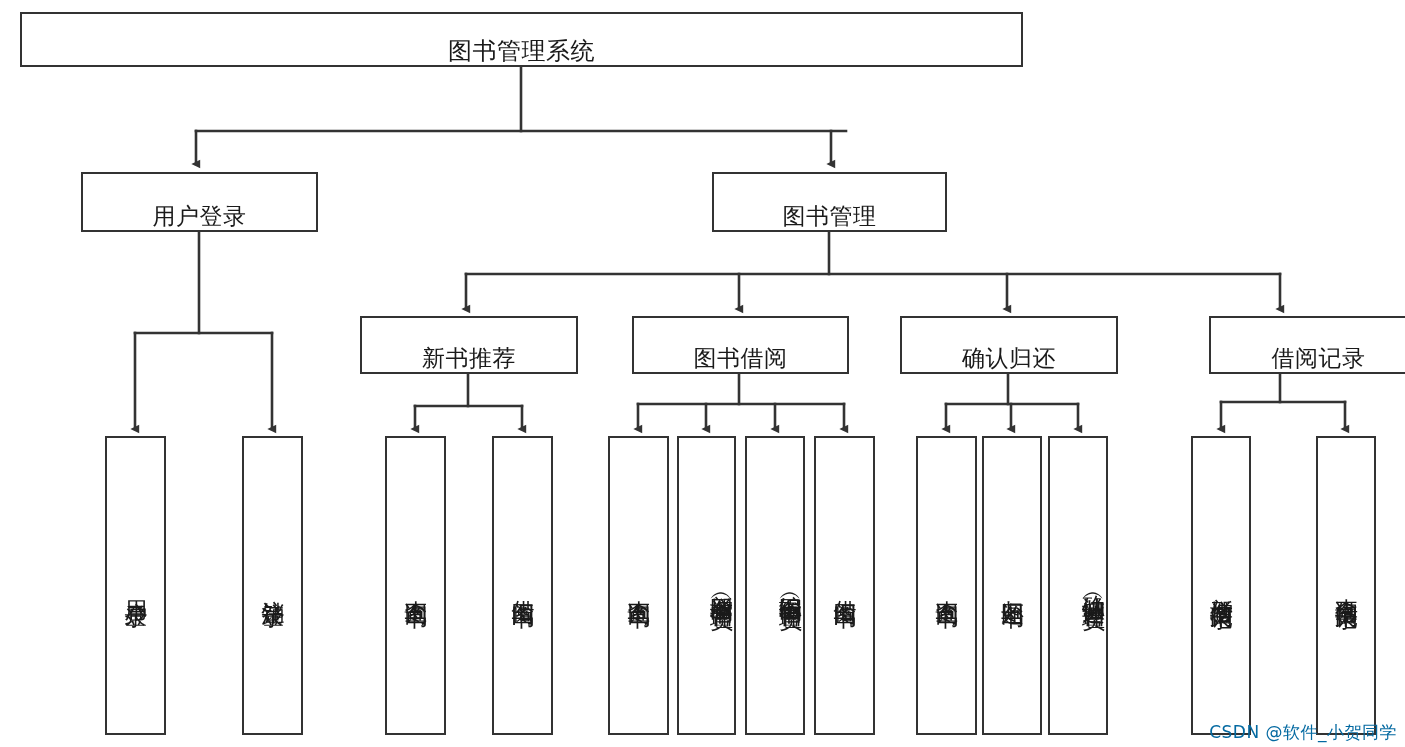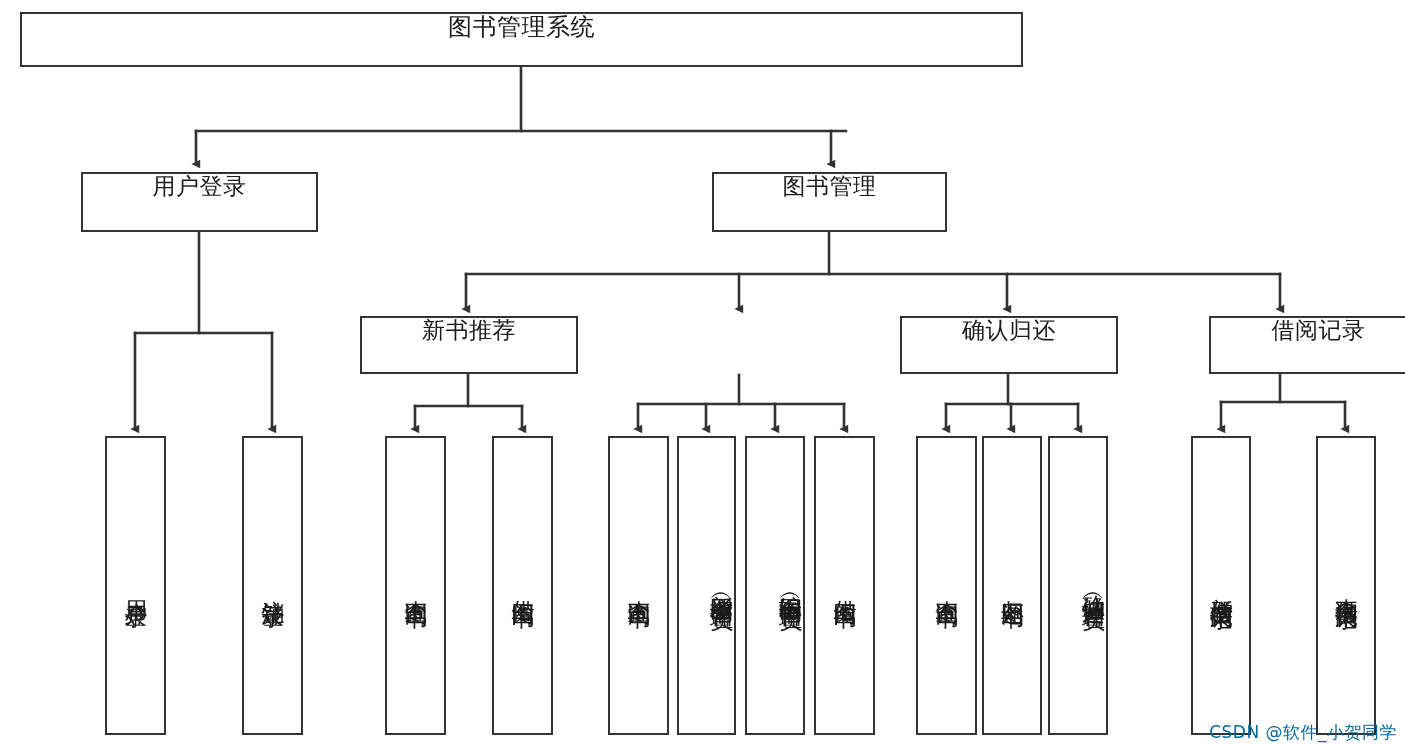--- a/index.html
+++ b/index.html
@@ -30,21 +30,21 @@
     width: 1405px;
     height: 747px;
     pointer-events: none;
   }
   .node {
     position: absolute;
     box-sizing: border-box;
     border: 2.5px solid #333333;
     background: #ffffff;
     display: flex;
-    align-items: flex-start;
+    align-items: flex-end;
     justify-content: center;
     color: #1a1a1a;
     line-height: 1.12;
   }
   .node.horizontal {
     writing-mode: horizontal-tb;
     font-size: 23px;
     letter-spacing: 0.5px;
   }
   .node.root-node {
@@ -139,20 +139,23 @@
   <div class="node horizontal" style="left:81px; top:172px; width:237px; height:60px;">
     <span class="node-label">用户登录</span>
   </div>
   <div class="node horizontal" style="left:360px; top:316px; width:218px; height:58px;">
     <span class="node-label">新书推荐</span>
   </div>
 
   <div class="node horizontal" style="left:712px; top:172px; width:235px; height:60px;">
     <span class="node-label">图书管理</span>
   </div>
+  <div class="node horizontal" style="left:632px; top:316px; width:217px; height:58px;">
+    <span class="node-label">图书借阅</span>
+  </div>
   <div class="node horizontal" style="left:900px; top:316px; width:218px; height:58px;">
     <span class="node-label">确认归还</span>
   </div>
   <div class="node horizontal" style="left:1209px; top:316px; width:219px; height:58px;">
     <span class="node-label">借阅记录</span>
   </div>
 
   <div class="node vertical" style="left:105px; top:436px; width:61px; height:299px;">
     <span class="node-label">用户登录</span>
   </div>

